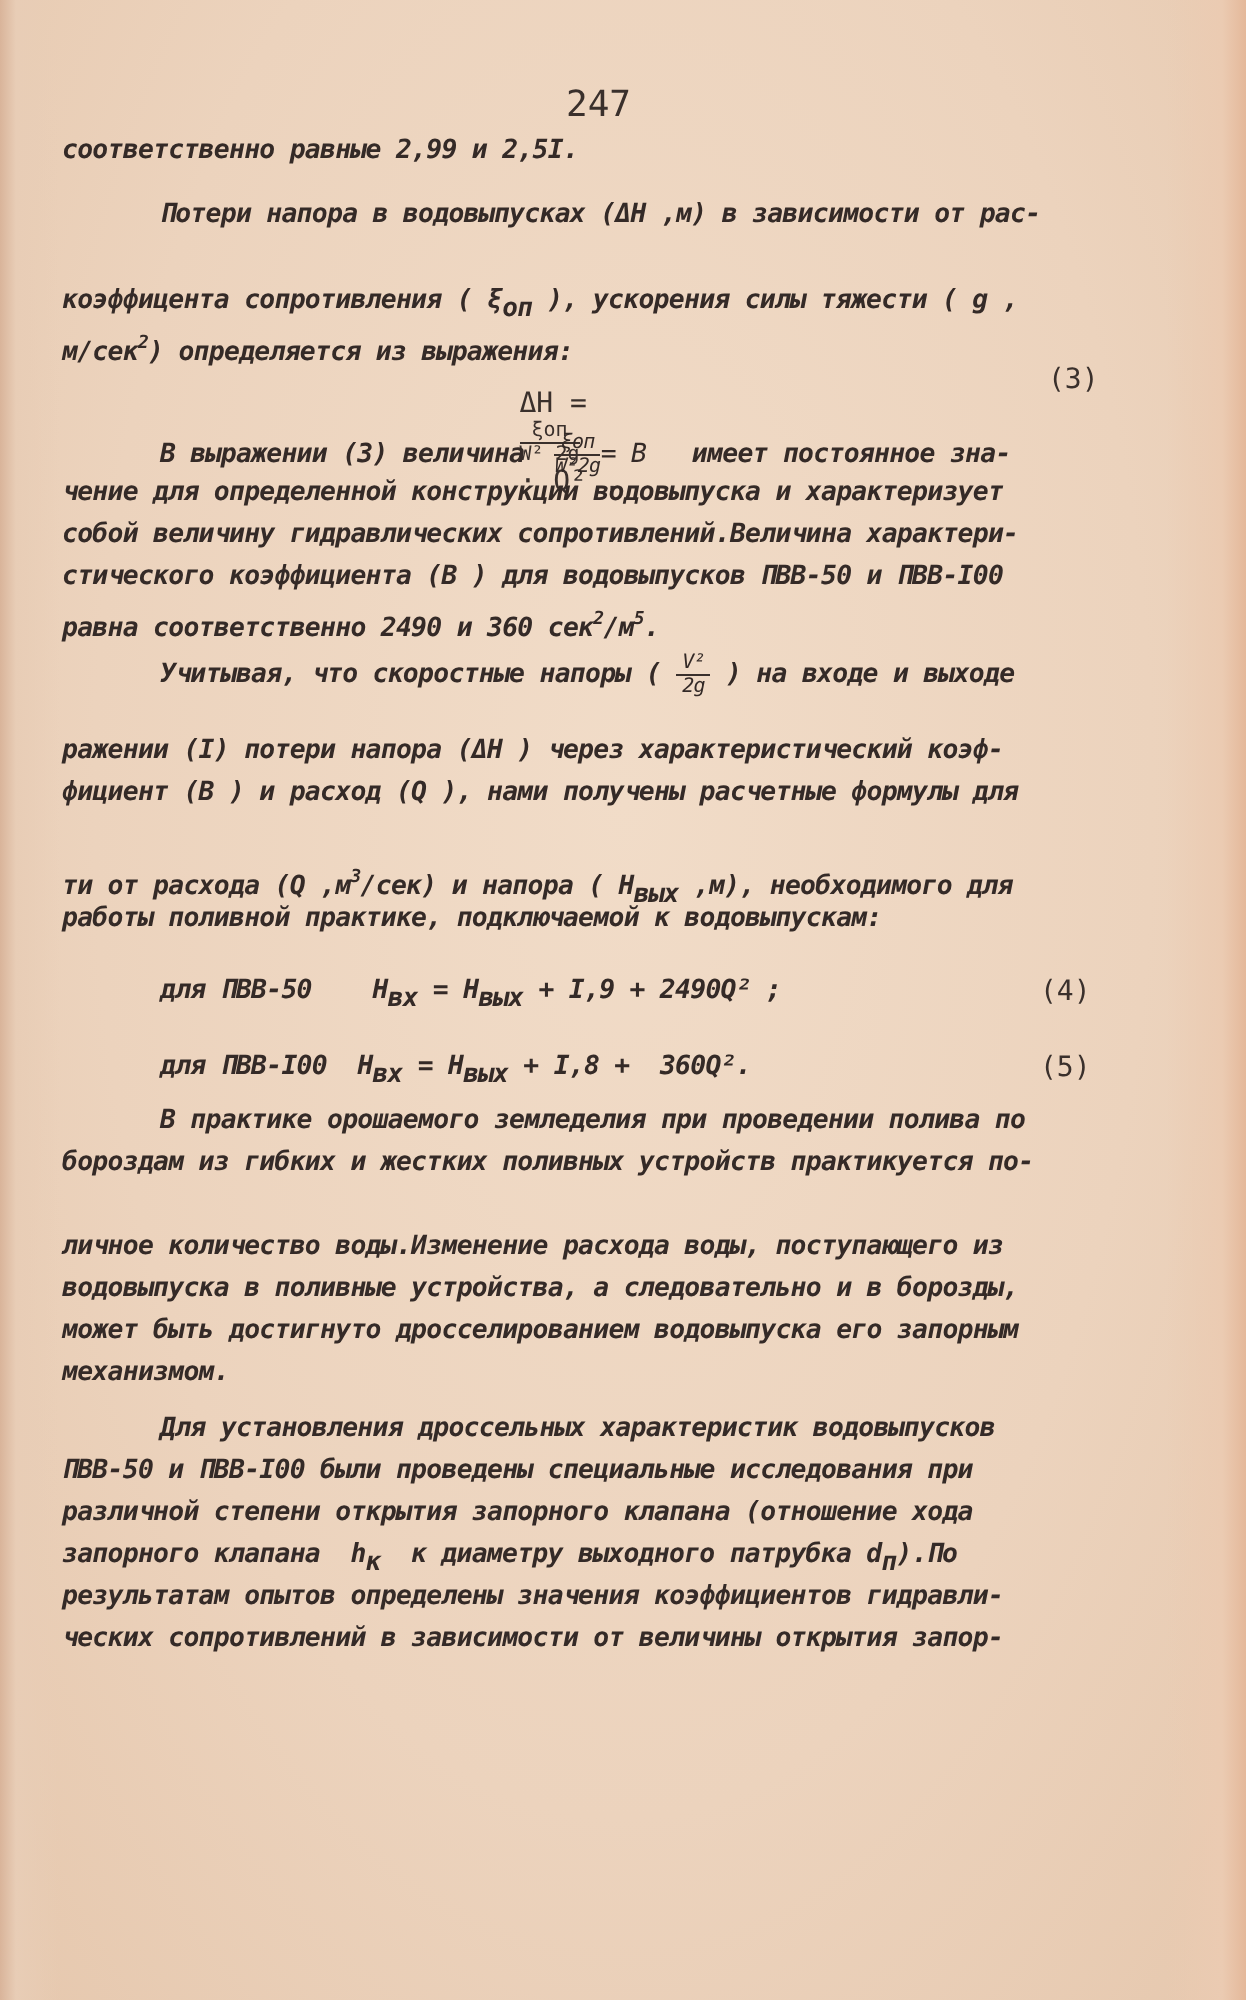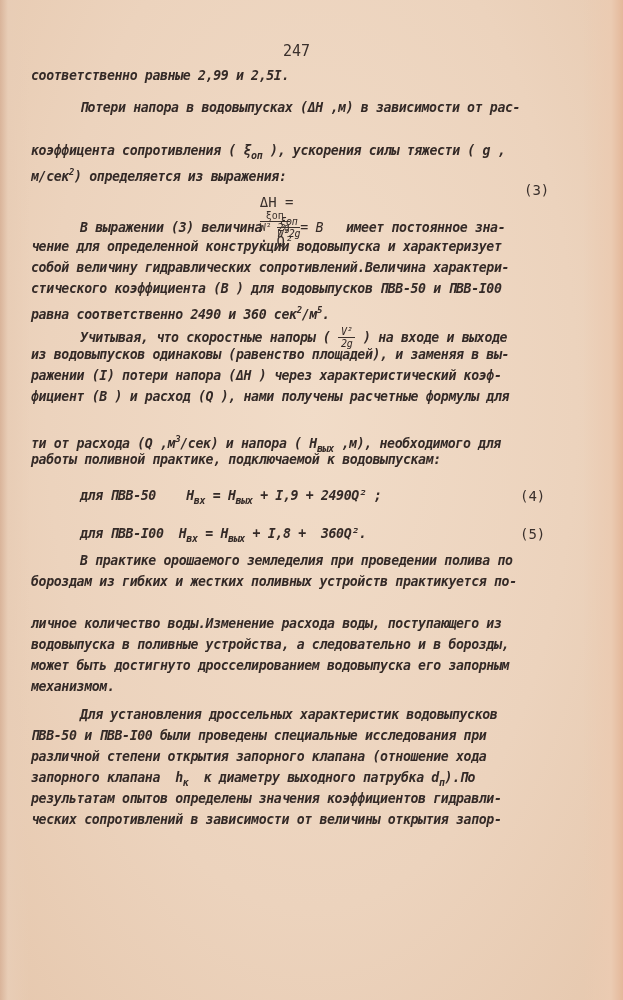--- a/index.html
+++ b/index.html
@@ -8,29 +8,29 @@
     background: #ecd3bd;
     background-image:
       linear-gradient(90deg, #d9b49a 0px, #e8cdb6 8px, rgba(236,211,189,0) 30px),
       linear-gradient(270deg, #e4b89a 0px, #ebcbb2 12px, rgba(236,211,189,0) 40px),
       radial-gradient(ellipse at 50% 40%, #f1dcc8 0%, #ecd3bd 60%, #e6c8ae 100%);
     position: relative;
     font-family: "DejaVu Sans Mono", "Liberation Mono", monospace;
     color: #2e2522;
   }
   .page { position: absolute; left: 0; top: 0; width: 623px; height: 1000px; }
-  .pnum { position: absolute; left: 283px; top: 42px; font-size: 15px; color: #3a302c; text-align: center; }
+  .pnum { position: absolute; left: 283px; top: 42px; font-size: 18px; color: #3a302c; text-align: center; }
   .line {
     position: absolute; left: 31px; white-space: pre;
     font-size: 13.2px; letter-spacing: -0.35px; line-height: 16px;
     font-weight: bold; color: #342a27; font-style: italic;
   }
   .ind { left: 80px; }
   .sup { font-size: 9px; vertical-align: 6px; }
-  .sub { font-size: 10px; vertical-align: -4px; }
+  .sub { font-size: 13px; vertical-align: -4px; }
   .formula { position: absolute; font-size: 14px; color: #3a302c; white-space: pre; }
   .frac { display: inline-block; vertical-align: middle; text-align: center; font-size: 10px; line-height: 11px; }
   .frac .num { display: block; border-bottom: 1px solid #3a302c; padding: 0 3px; }
   .frac .den { display: block; }
   .eqnum { position: absolute; font-size: 14px; color: #3a302c; }
 </style>
 </head>
 <body>
 
 <div class="page">
@@ -49,21 +49,20 @@
   </div>
   <div class="eqnum" style="left:524px; top:182px">(3)</div>
 
   <div class="line ind" style="top:216px"><span>В выражении (3) величина</span>  <span class="frac" style="font-weight:normal"><span class="num">ξоп</span><span class="den">W²2g</span></span><span style="font-weight:normal">= B</span>   <span>имеет постоянное зна-</span></div>
   <div class="line" style="top:239px">чение для определенной конструкции водовыпуска и характеризует</div>
   <div class="line" style="top:260px">собой величину гидравлических сопротивлений.Величина характери-</div>
   <div class="line" style="top:281px">стического коэффициента (B ) для водовыпусков ПВВ-50 и ПВВ-I00</div>
   <div class="line" style="top:302px"><span>равна соответственно 2490 и 360 сек</span><span class="sup">2</span><span>/м</span><span class="sup">5</span><span>.</span></div>
 
   <div class="line ind" style="top:326px"><span>Учитывая, что скоростные напоры (</span> <span class="frac" style="font-weight:normal"><span class="num">V²</span><span class="den">2g</span></span> <span>) на входе и выходе</span></div>
-  <div class="line" style="top:347px">из водовыпусков одинаковы (равенство площадей), и заменяя в вы-</div>
   <div class="line" style="top:368px">ражении (I) потери напора (ΔH ) через характеристический коэф-</div>
   <div class="line" style="top:389px">фициент (B ) и расход (Q ), нами получены расчетные формулы для</div>
   <div class="line" style="top:431px"><span>ти от расхода (Q ,м</span><span class="sup">3</span><span>/сек) и напора ( H</span><span class="sub">вых</span><span> ,м), необходимого для</span></div>
   <div class="line" style="top:452px">работы поливной практике, подключаемой к водовыпускам:</div>
 
   <div class="line ind" style="top:488px"><span>для ПВВ-50</span>    <span>H</span><span class="sub">вх</span><span> = H</span><span class="sub">вых</span><span> + I,9 + 2490Q² ;</span></div>
   <div class="eqnum" style="left:520px; top:488px">(4)</div>
 
   <div class="line ind" style="top:526px"><span>для ПВВ-I00</span>  <span>H</span><span class="sub">вх</span><span> = H</span><span class="sub">вых</span><span> + I,8 +  360Q².</span></div>
   <div class="eqnum" style="left:520px; top:526px">(5)</div>

